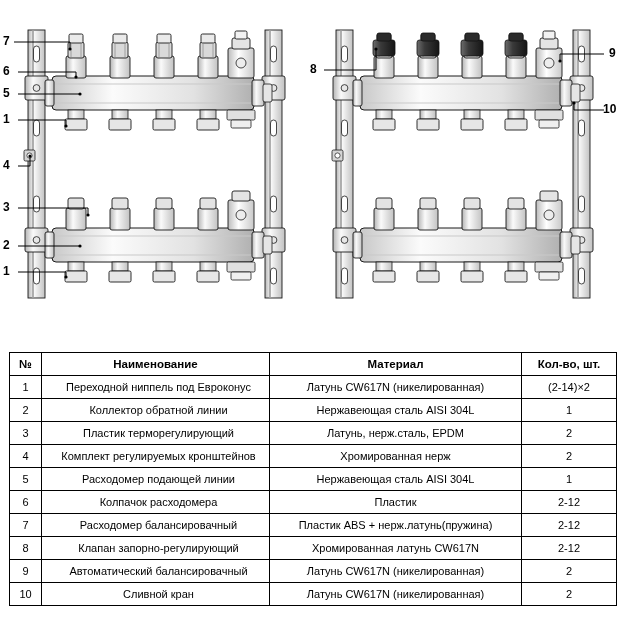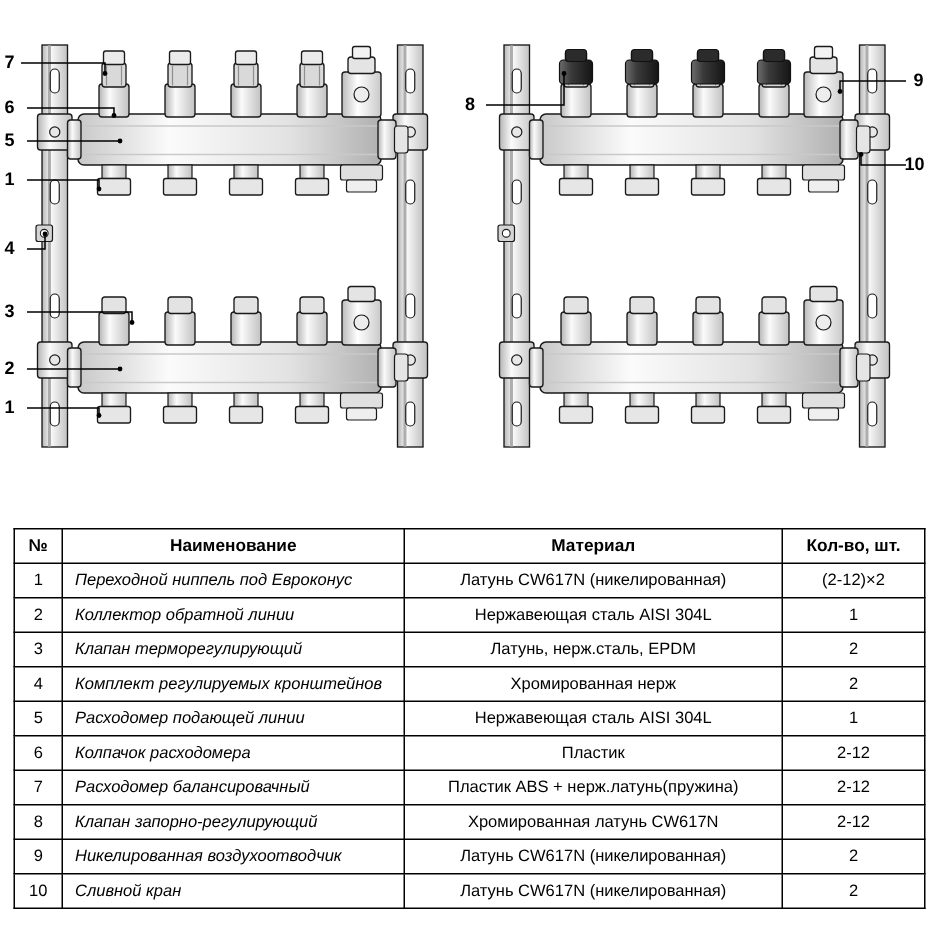--- a/index.html
+++ b/index.html
@@ -60,23 +60,22 @@
     text-align: center;
     vertical-align: middle;
     font-family: "Liberation Sans", sans-serif;
   }
   table.parts th {
     font-weight: 700;
     font-size: 11.5px;
   }
   table.parts td.num { width: 32px; }
   table.parts td.name, table.parts th.name {
-    text-align: left;
+    text-align: center;
     padding-left: 8px;
-    font-style: italic;
   }
   .col-num  { width: 32px; }
   .col-name { width: 228px; }
   .col-mat  { width: 252px; }
   .col-qty  { width: 95px; }
 </style>
 </head>
 <body>
 
 <div id="root">
@@ -316,31 +315,31 @@
           <th>Наименование</th>
           <th>Материал</th>
           <th>Кол-во, шт.</th>
         </tr>
       </thead>
       <tbody>
         <tr>
           <td class="num">1</td>
           <td class="name">Переходной ниппель под Евроконус</td>
           <td>Латунь CW617N (никелированная)</td>
-          <td>(2-12)×2</td>
+          <td>(2-14)×2</td>
         </tr>
         <tr>
           <td class="num">2</td>
           <td class="name">Коллектор обратной линии</td>
           <td>Нержавеющая сталь AISI 304L</td>
           <td>1</td>
         </tr>
         <tr>
           <td class="num">3</td>
-          <td class="name">Клапан терморегулирующий</td>
+          <td class="name">Пластик терморегулирующий</td>
           <td>Латунь, нерж.сталь, EPDM</td>
           <td>2</td>
         </tr>
         <tr>
           <td class="num">4</td>
           <td class="name">Комплект регулируемых кронштейнов</td>
           <td>Хромированная нерж</td>
           <td>2</td>
         </tr>
         <tr>
@@ -362,21 +361,21 @@
           <td>2-12</td>
         </tr>
         <tr>
           <td class="num">8</td>
           <td class="name">Клапан запорно-регулирующий</td>
           <td>Хромированная латунь CW617N</td>
           <td>2-12</td>
         </tr>
         <tr>
           <td class="num">9</td>
-          <td class="name">Никелированная воздухоотводчик</td>
+          <td class="name">Автоматический балансировачный</td>
           <td>Латунь CW617N (никелированная)</td>
           <td>2</td>
         </tr>
         <tr>
           <td class="num">10</td>
           <td class="name">Сливной кран</td>
           <td>Латунь CW617N (никелированная)</td>
           <td>2</td>
         </tr>
       </tbody>

